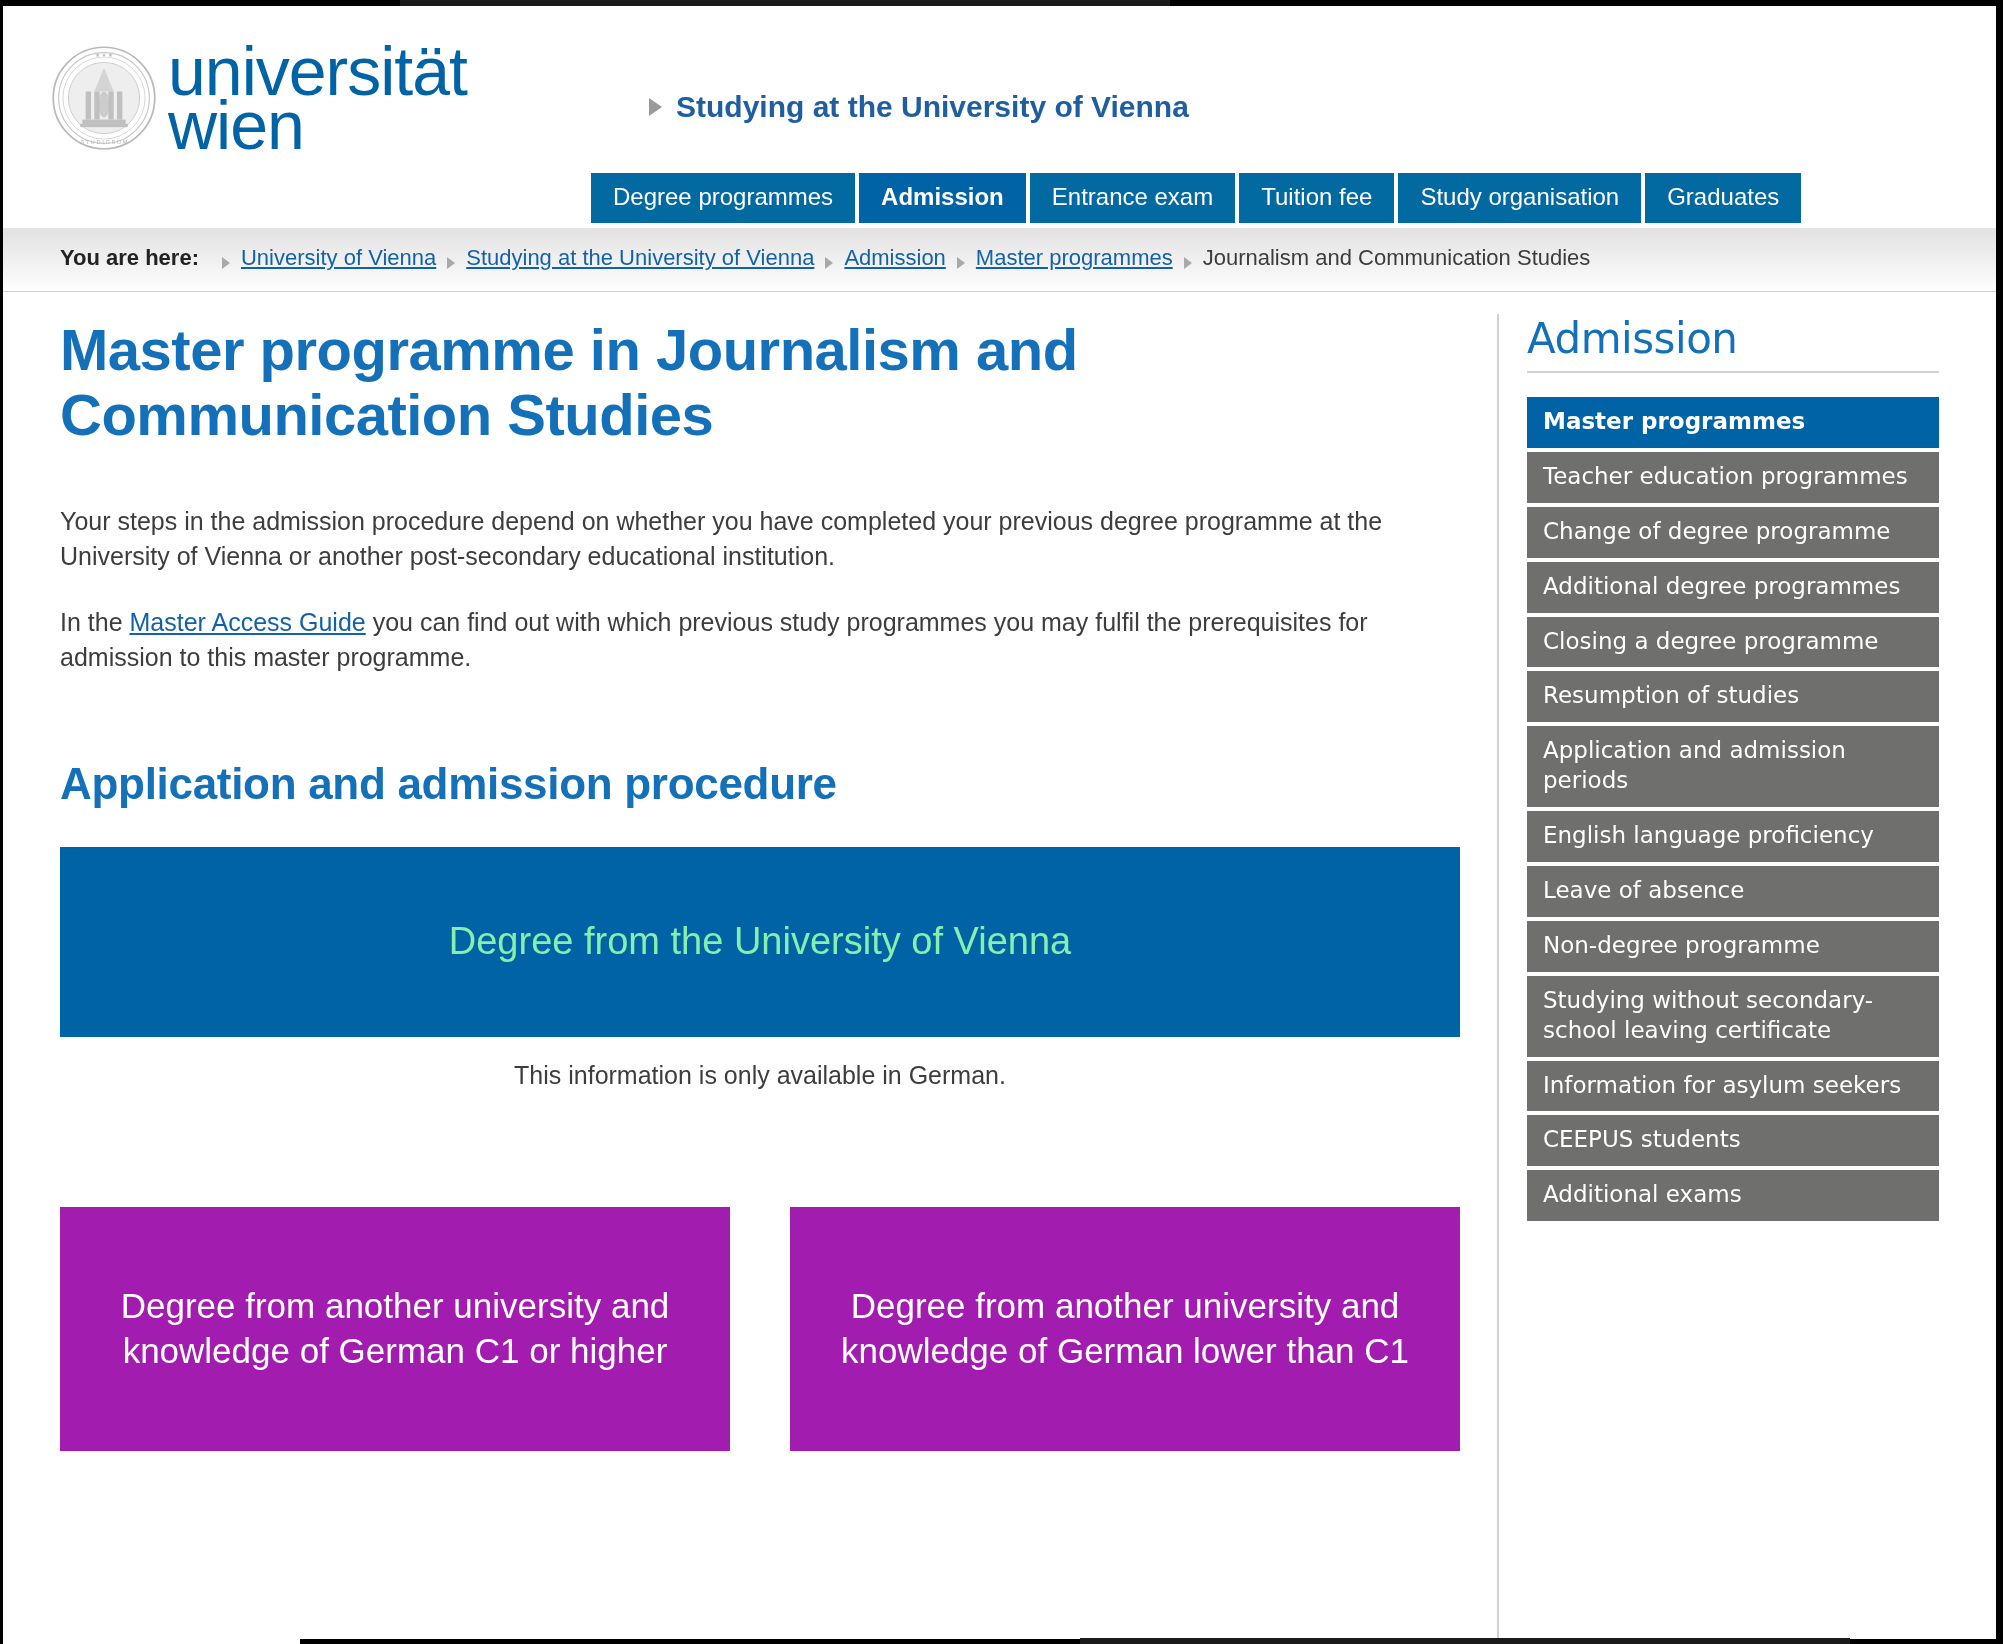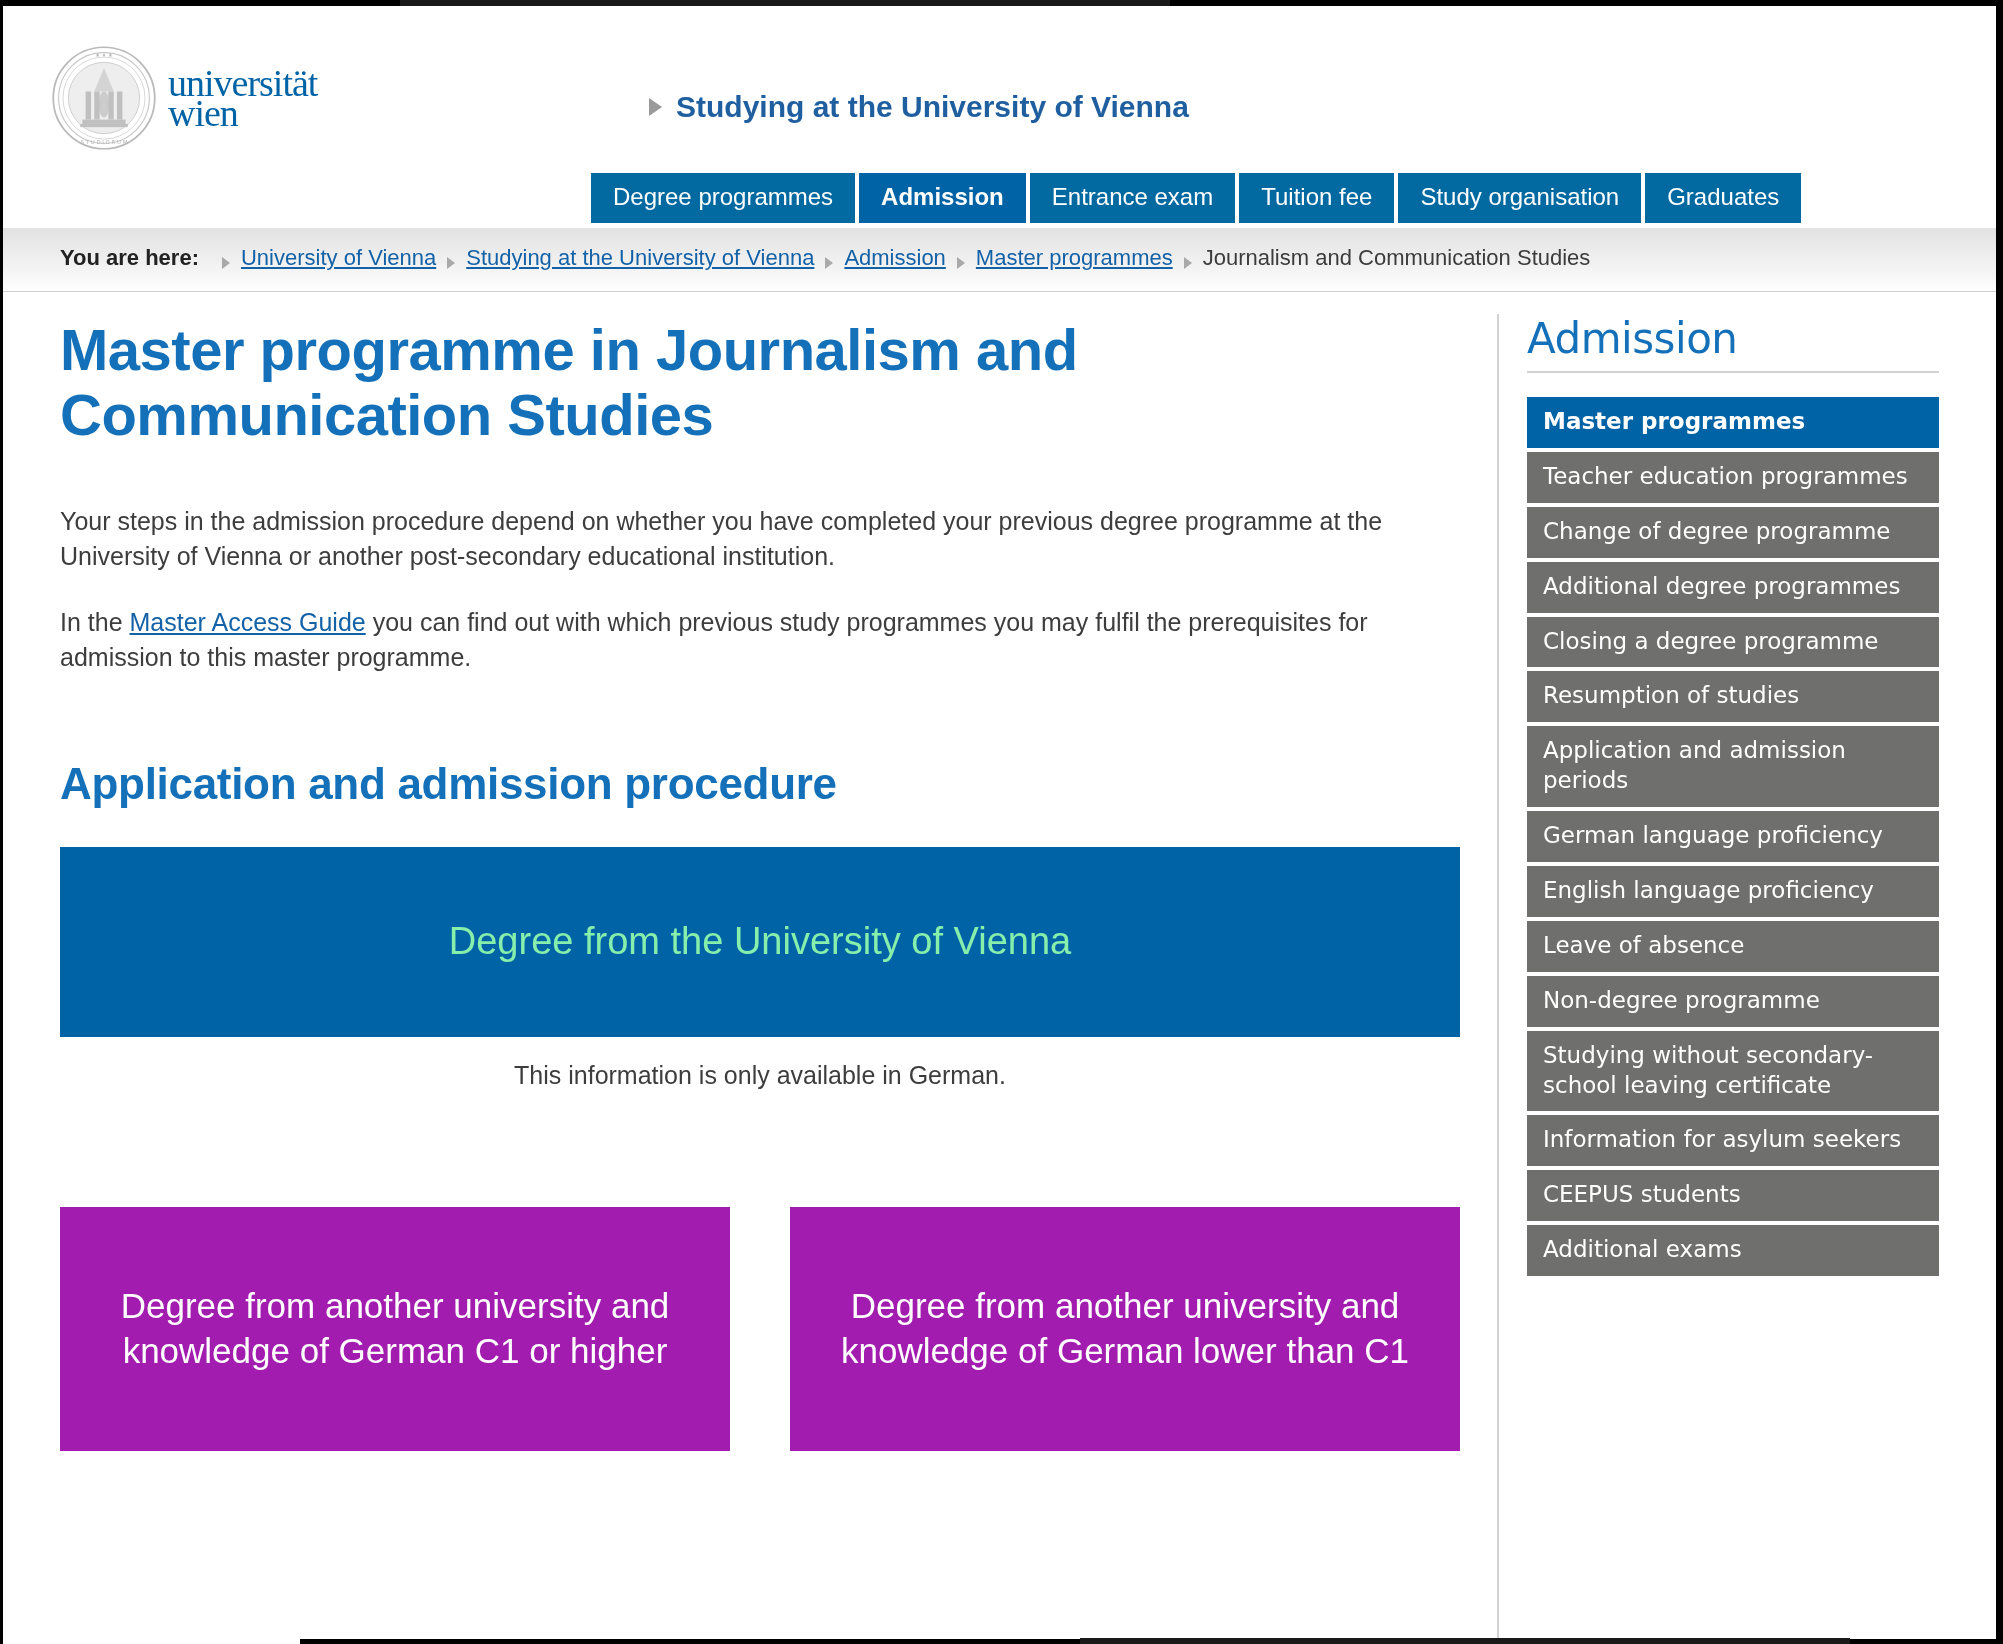--- a/index.html
+++ b/index.html
@@ -51,22 +51,22 @@
   }
   .seal {
     width: 108px;
     height: 108px;
     flex: 0 0 auto;
   }
   .wordmark {
     margin-left: 10px;
     line-height: 0.80;
     color: #0063A6;
-    font-family: Liberation Serif, serif;
-    font-size: 38px;
+    font-family: Liberation Sans, sans-serif;
+    font-size: 68px;
     font-weight: 400;
     letter-spacing: -1px;
   }
   .wordmark span { display:block; }
 
   .section-title {
     position: absolute;
     left: 646px;
     top: 84px;
     display: flex;
@@ -364,21 +364,20 @@
       <div class="side-title">Admission</div>
       <div class="side-rule"></div>
 
       <div class="side-item active">Master programmes</div>
       <div class="side-item">Teacher education programmes</div>
       <div class="side-item">Change of degree programme</div>
       <div class="side-item">Additional degree programmes</div>
       <div class="side-item">Closing a degree programme</div>
       <div class="side-item">Resumption of studies</div>
       <div class="side-item">Application and admission periods</div>
-      <div class="side-item">German language proficiency</div>
       <div class="side-item">English language proficiency</div>
       <div class="side-item">Leave of absence</div>
       <div class="side-item">Non-degree programme</div>
       <div class="side-item">Studying without secondary-school leaving certificate</div>
       <div class="side-item">Information for asylum seekers</div>
       <div class="side-item">CEEPUS students</div>
       <div class="side-item">Additional exams</div>
     </aside>
 
   </div>

